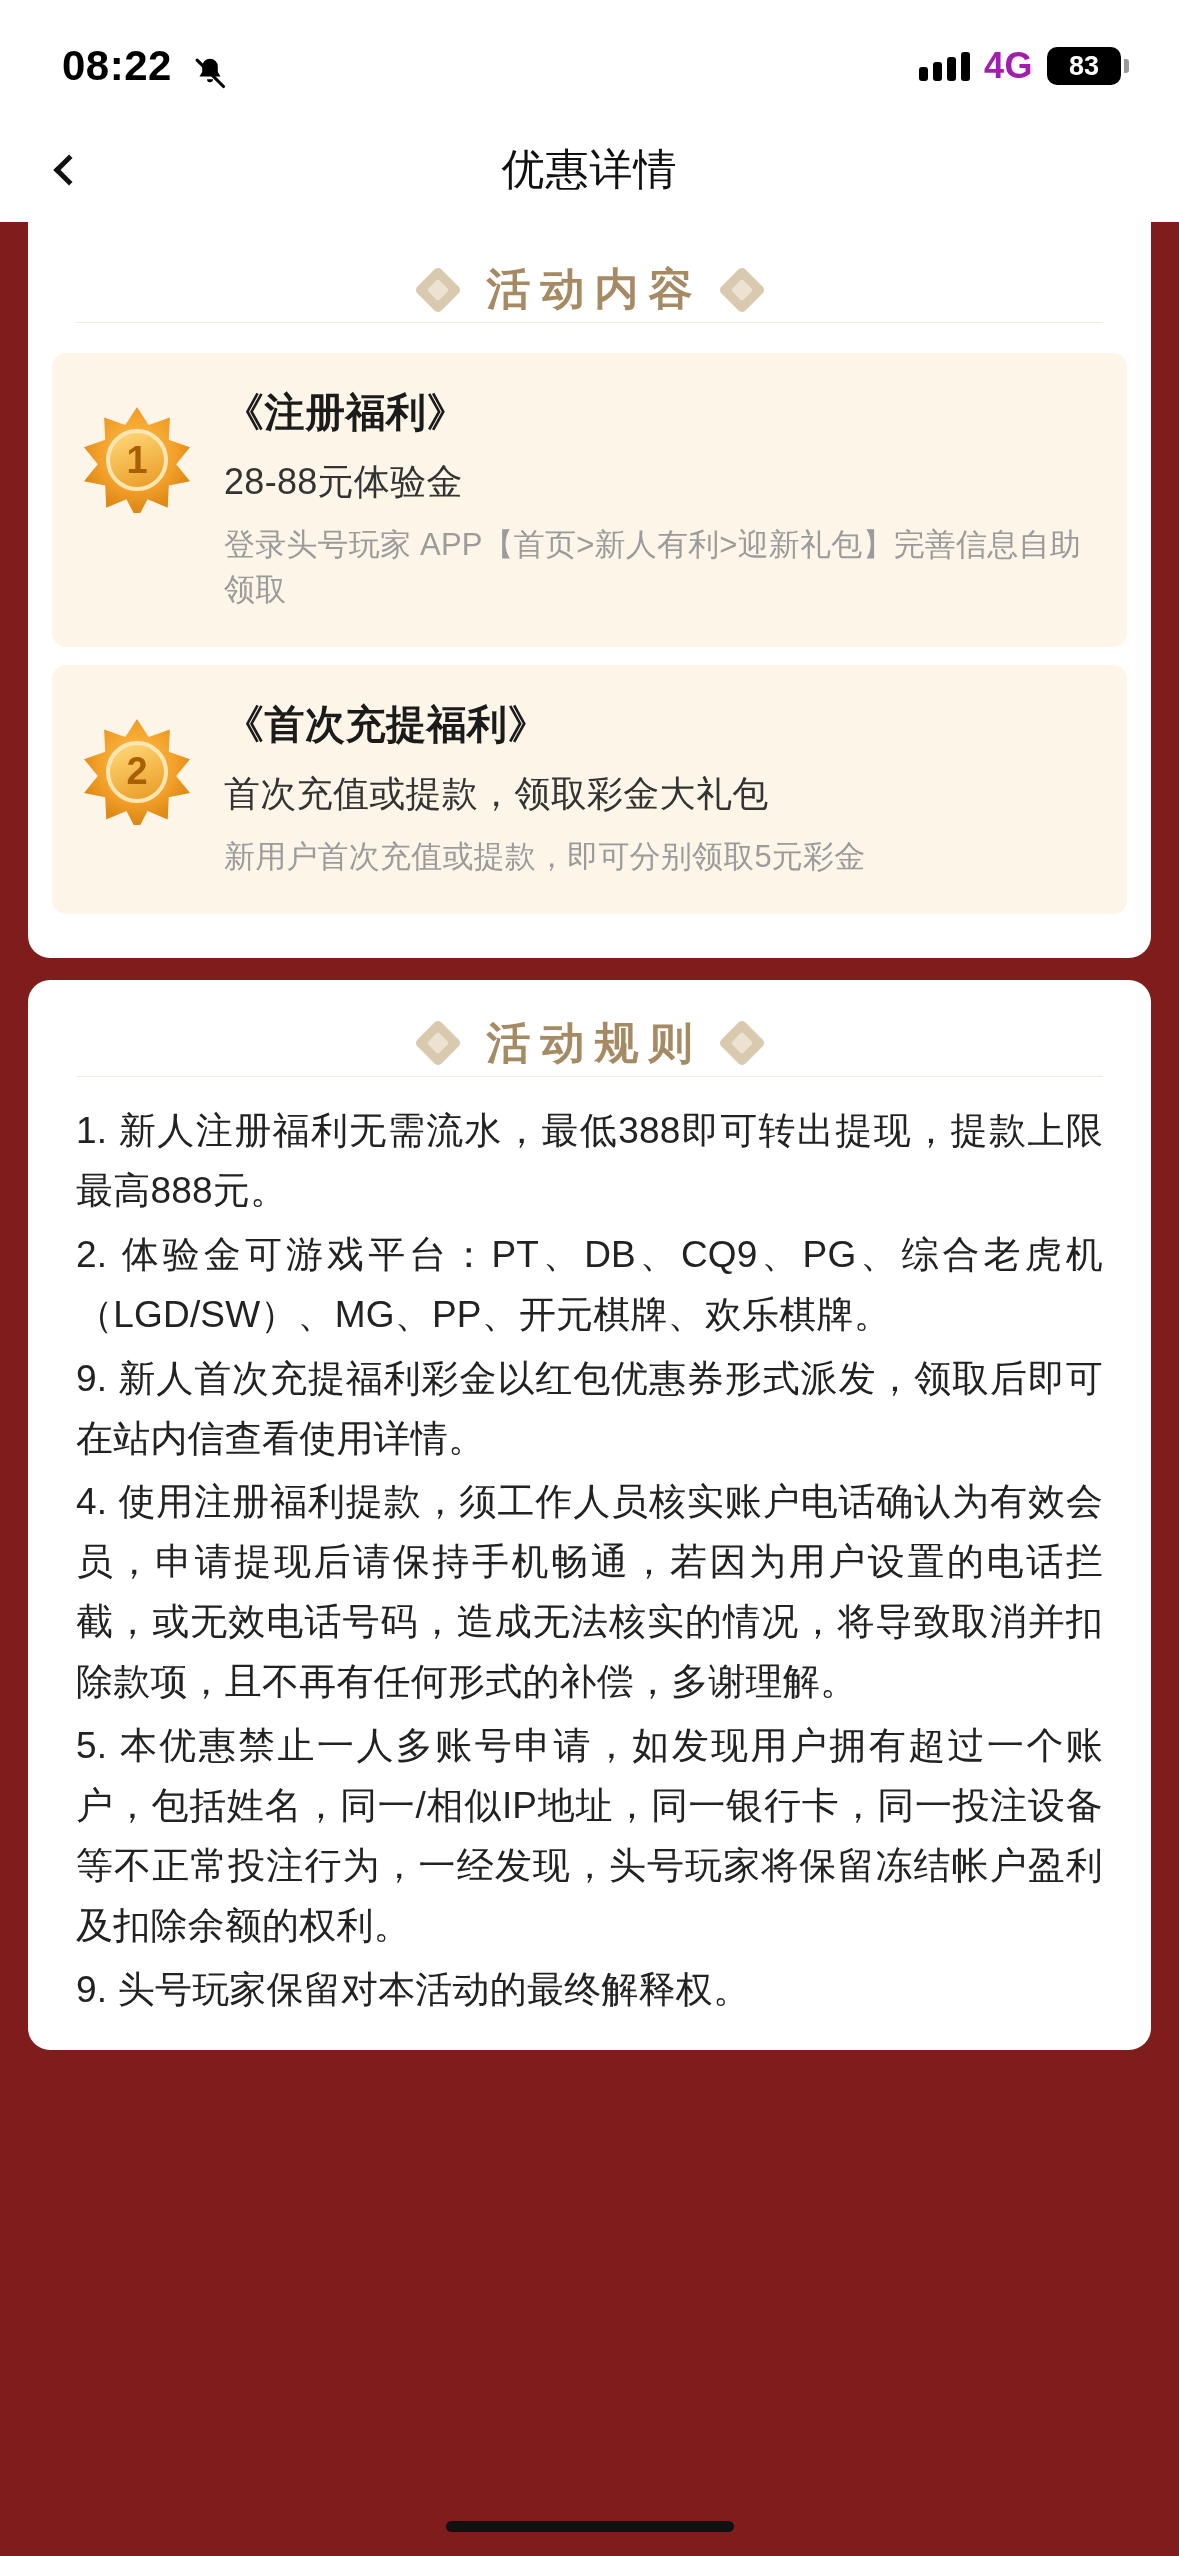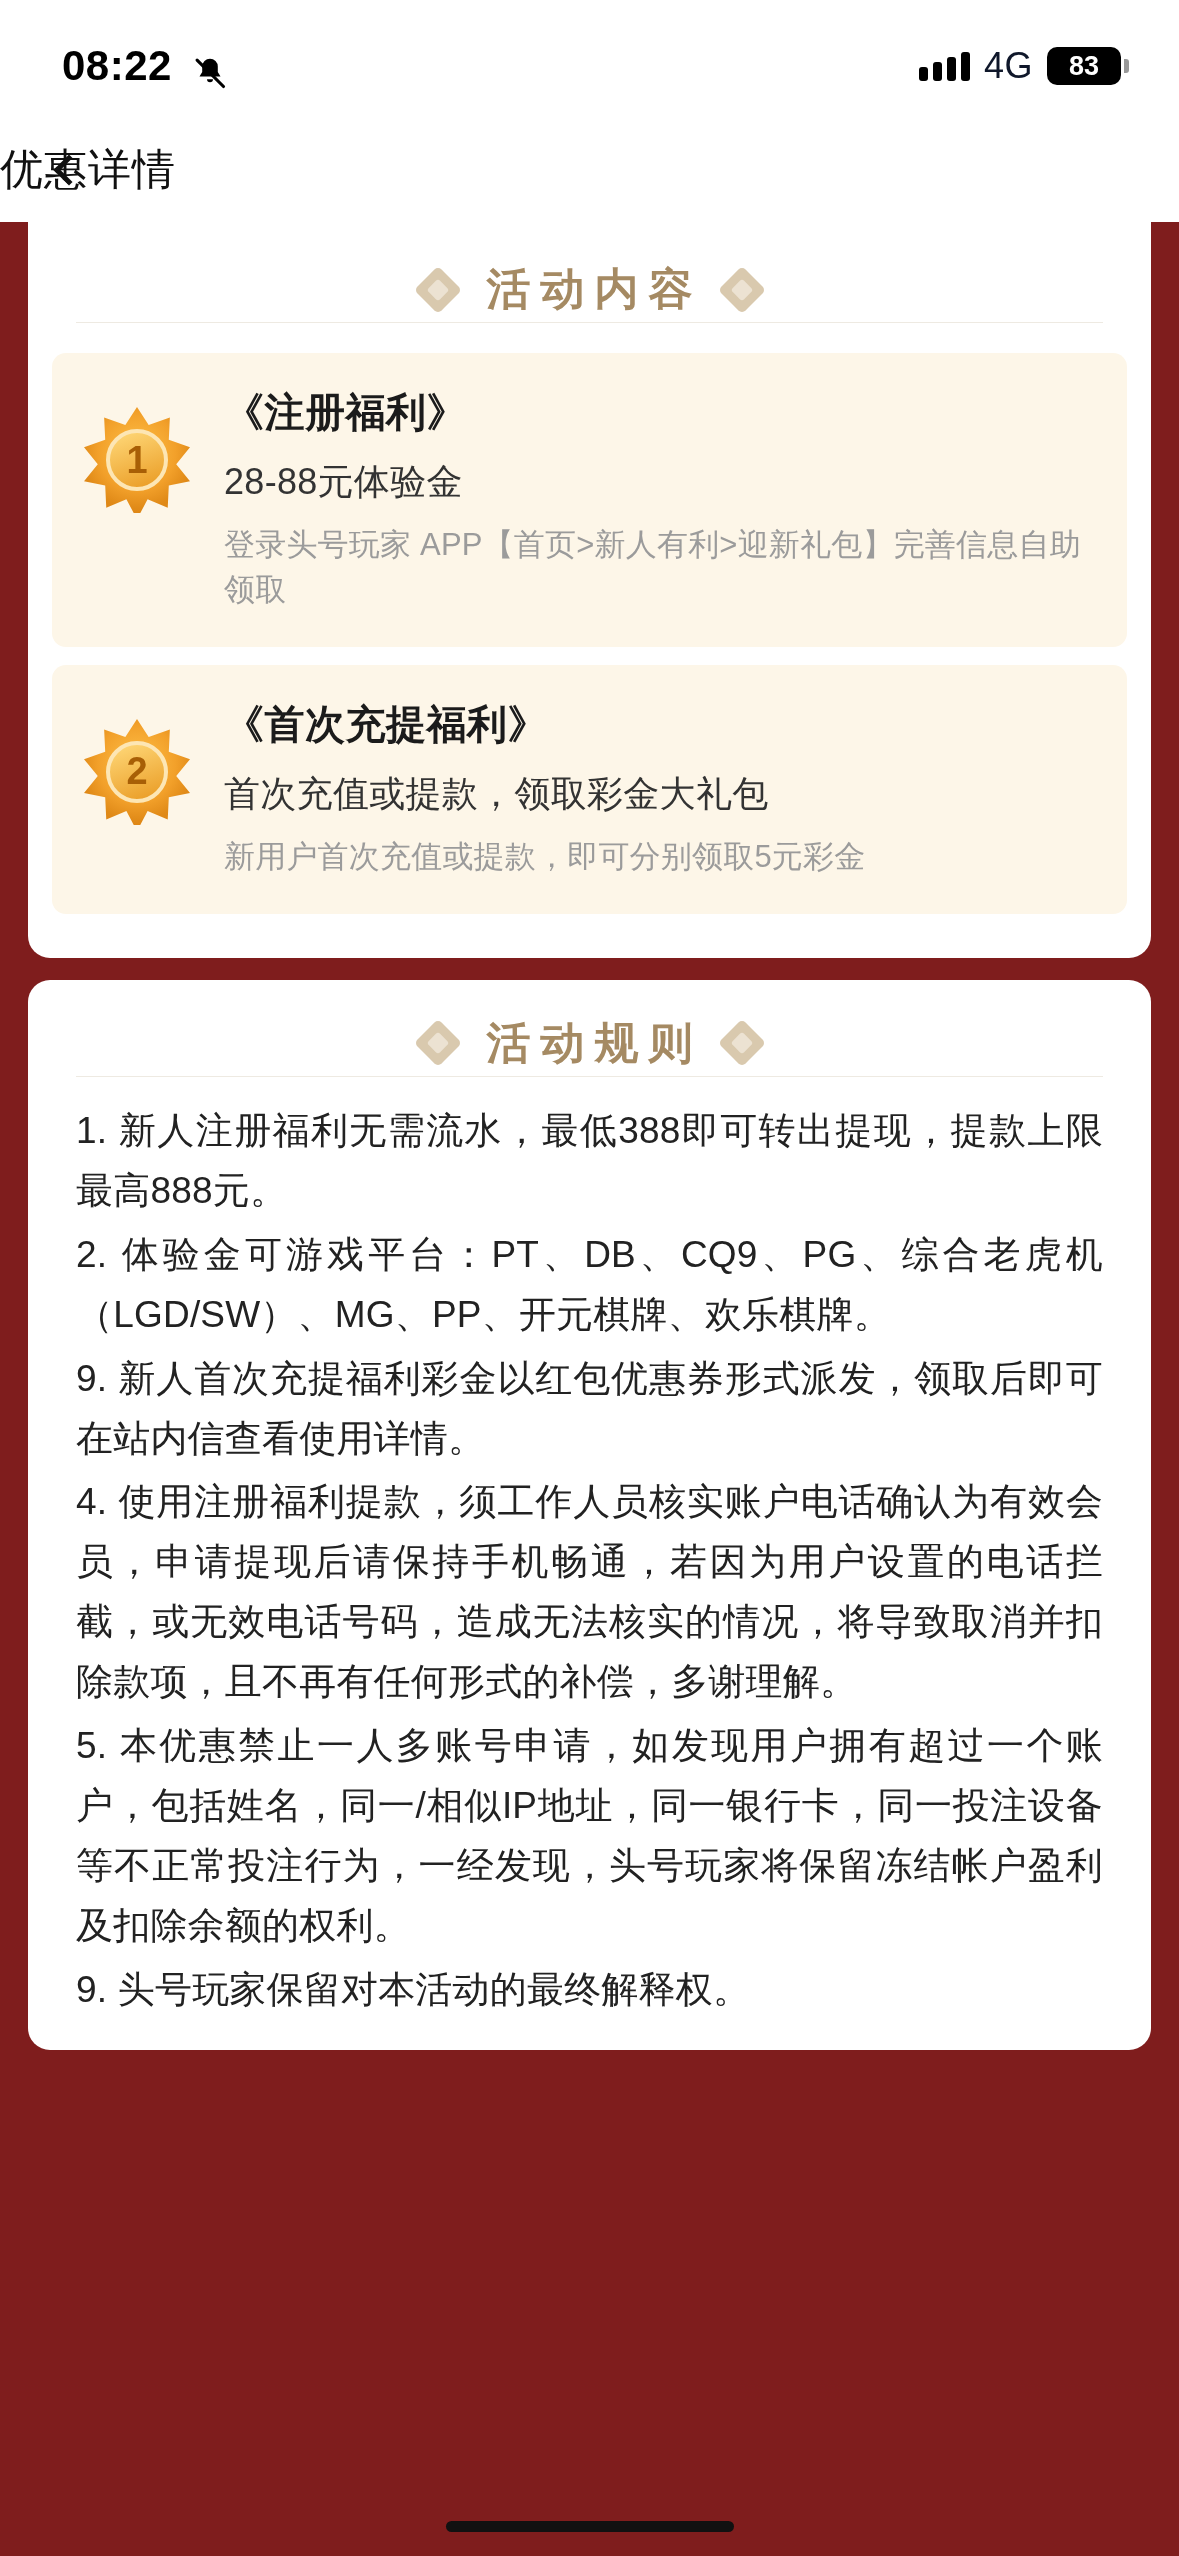--- a/index.html
+++ b/index.html
@@ -57,22 +57,22 @@
     width: 9px;
     background: #000;
     border-radius: 3px;
   }
   .signal-bars i:nth-child(1) { height: 14px; }
   .signal-bars i:nth-child(2) { height: 19px; }
   .signal-bars i:nth-child(3) { height: 24px; }
   .signal-bars i:nth-child(4) { height: 29px; }
   .net-label {
     font-size: 36px;
-    font-weight: normal;
-    color: #0f172a;
+    font-weight: bold;
+    color: #a21caf;
     letter-spacing: 0.5px;
   }
   .battery {
     width: 74px;
     height: 38px;
     border-radius: 10px;
     background: #000;
     color: #fff;
     font-size: 27px;
     font-weight: bold;
@@ -91,21 +91,21 @@
     background: #999;
     border-radius: 0 3px 3px 0;
   }
 
   
   .nav-bar {
     height: 104px;
     background: #ffffff;
     display: flex;
     align-items: center;
-    justify-content: flex-start;
+    justify-content: center;
     position: relative;
   }
   .nav-back {
     position: absolute;
     left: 30px;
     top: 50%;
     transform: translateY(-50%);
     width: 70px;
     height: 70px;
     display: flex;

